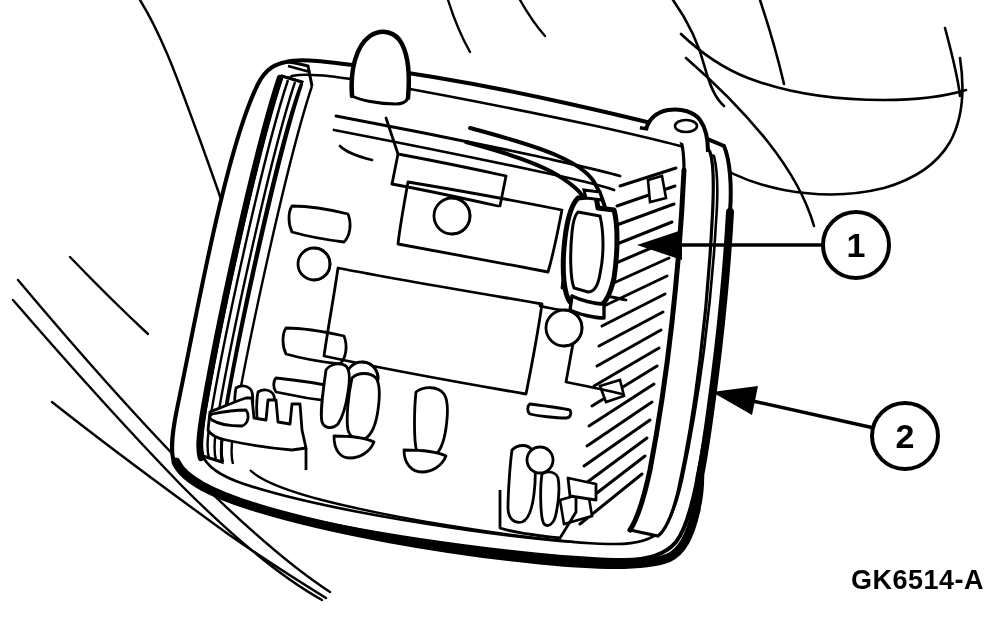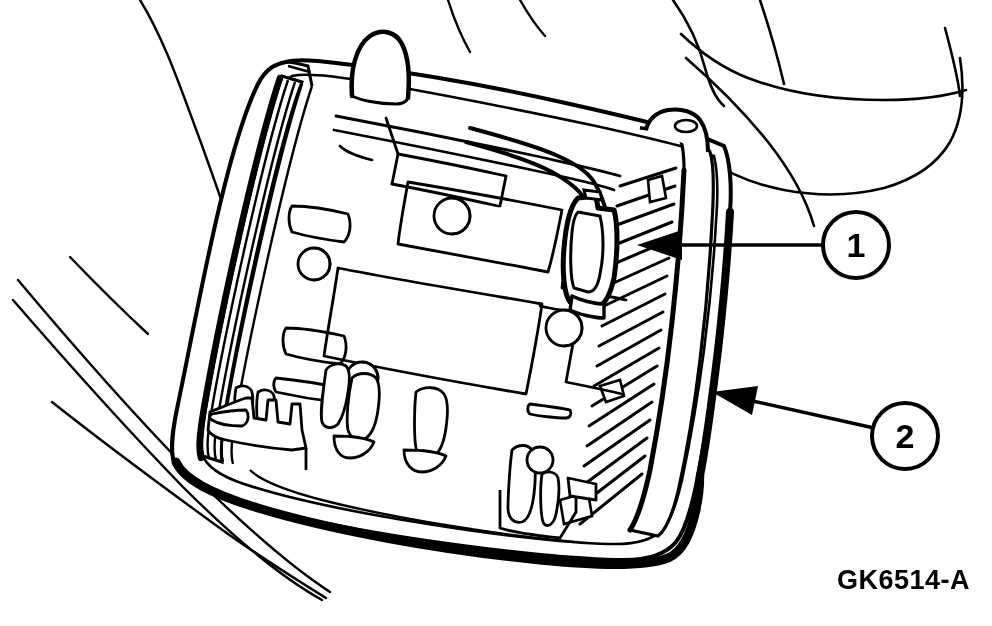--- a/index.html
+++ b/index.html
@@ -21,21 +21,21 @@
   #figure-svg {
     position: absolute;
     left: 0;
     top: 0;
     width: 992px;
     height: 626px;
     display: block;
   }
   .fig-code {
     position: absolute;
-    right: 22px;
+    right: 8px;
     bottom: 30px;
     font-family: "Liberation Sans", sans-serif;
     font-size: 27px;
     font-weight: bold;
     letter-spacing: 0.5px;
     color: #000000;
     white-space: nowrap;
   }
   .callout-num {
     font-family: "Liberation Sans", sans-serif;

